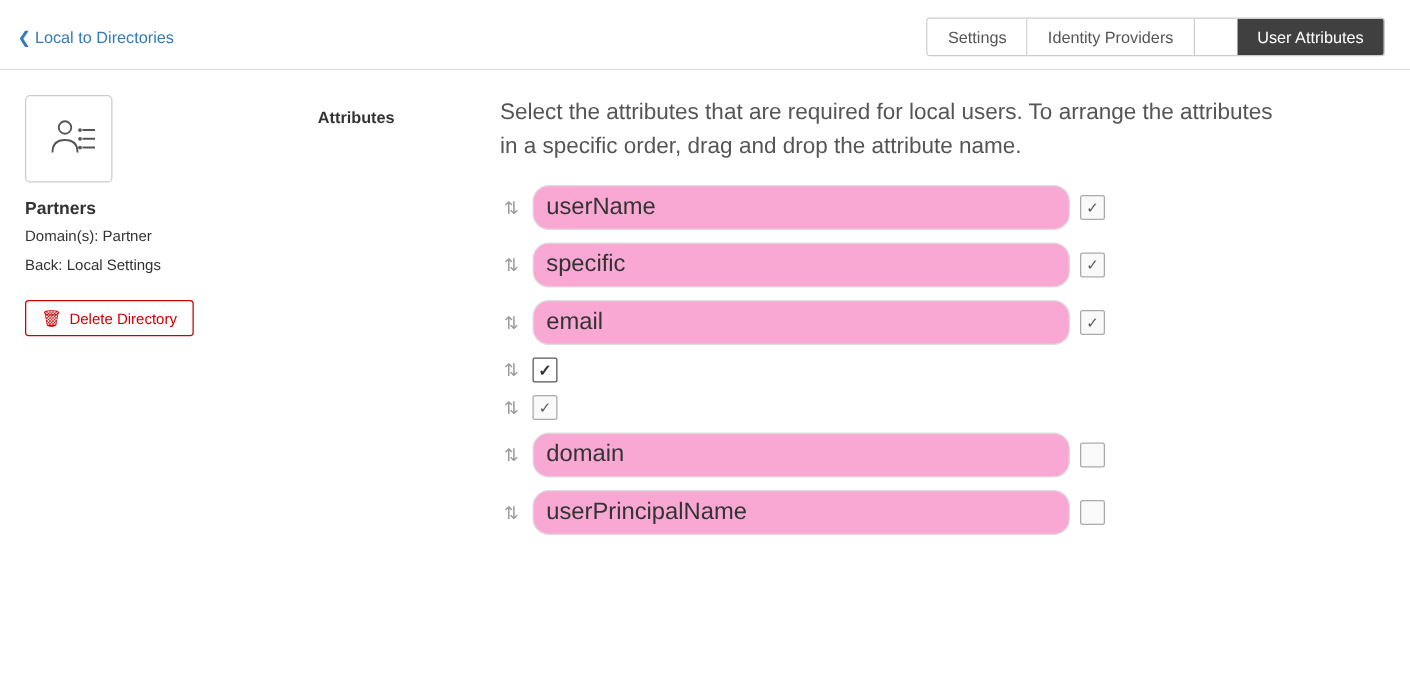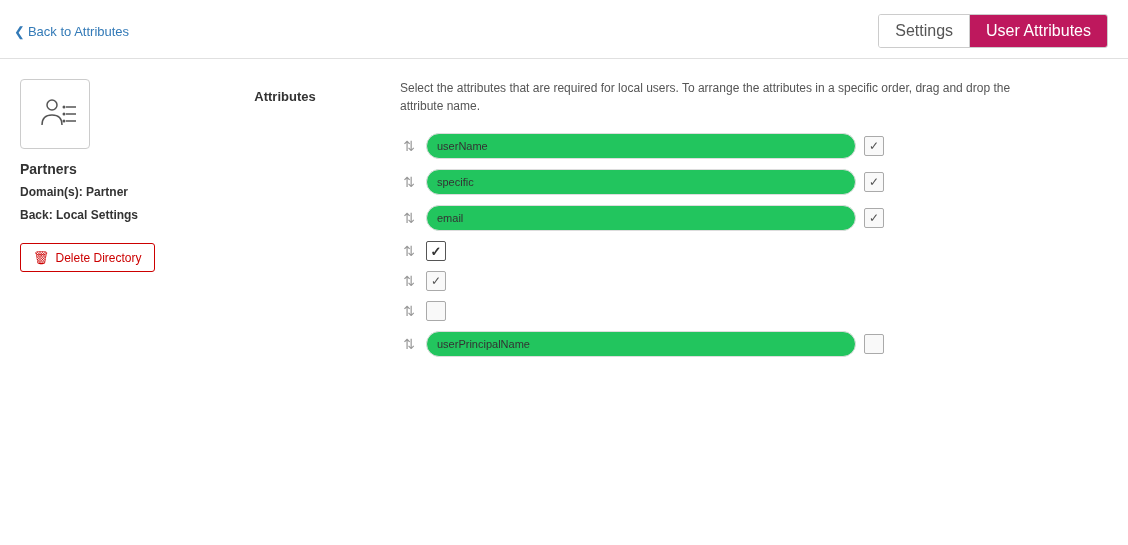--- a/index.html
+++ b/index.html
@@ -28,32 +28,33 @@
 
     
     .tab-group {
       display: flex;
       border: 1px solid #ccc;
       border-radius: 3px;
       overflow: hidden;
     }
     .tab-btn {
       padding: 7px 16px;
-      font-size: 16px;
+      font-size: 13px;
       background: #fff;
       border: none;
       border-right: 1px solid #ccc;
       cursor: pointer;
       color: #555;
       white-space: nowrap;
     }
     .tab-btn:last-child { border-right: none; }
     .tab-btn.active {
-      background: #be185d;
+      background: #404040;
       color: #fff;
+      margin-left: 34px;
     }
 
     
     .main {
       display: flex;
       padding: 20px 0 0 0;
     }
 
     
     .sidebar {
@@ -75,21 +76,21 @@
       font-size: 14px;
       font-weight: bold;
       margin-bottom: 6px;
     }
     .dir-meta {
       font-size: 12px;
       color: #333;
       margin-bottom: 4px;
       line-height: 1.6;
     }
-    .dir-meta span { font-weight: bold; }
+    .dir-meta span { font-weight: normal; }
     .delete-btn {
       display: flex;
       align-items: center;
       gap: 6px;
       margin-top: 18px;
       padding: 6px 12px;
       border: 1px solid #c00;
       color: #c00;
       background: #fff;
       border-radius: 3px;
@@ -113,21 +114,21 @@
       color: #333;
       padding-top: 2px;
     }
 
     
     .content-col {
       flex: 1;
       padding-right: 40px;
     }
     .description {
-      font-size: 12px;
+      font-size: 18px;
       color: #555;
       line-height: 1.5;
       margin-bottom: 18px;
       max-width: 620px;
     }
 
     
     .attr-row {
       display: flex;
       align-items: center;
@@ -139,24 +140,24 @@
       font-size: 14px;
       cursor: grab;
       width: 18px;
       text-align: center;
       flex-shrink: 0;
     }
     .attr-field {
       flex: 1;
       max-width: 430px;
       padding: 6px 10px;
-      background: #22c55e;
+      background: #f9a8d4;
       border: 1px solid #ddd;
       border-radius: 13px;
-      font-size: 11px;
+      font-size: 19px;
       color: #333;
     }
     
     .checkbox-wrapper {
       width: 20px;
       height: 20px;
       border: 1px solid #aaa;
       border-radius: 2px;
       display: flex;
       align-items: center;
@@ -179,24 +180,25 @@
       color: #333;
       font-weight: bold;
     }
   </style>
 </head>
 <body>
 
 <div class="header">
   <a class="back-link" href="#">
     <span class="chevron-left">❮</span>
-    <span>Back to Attributes</span>
+    <span>Local to Directories</span>
   </a>
   <div class="tab-group">
     <button class="tab-btn">Settings</button>
+    <button class="tab-btn">Identity Providers</button>
     <button class="tab-btn active">User Attributes</button>
   </div>
 </div>
 
 <div class="main">
 
   <div class="sidebar">
     <div class="directory-icon">
       <svg width="46" height="46" viewBox="0 0 46 46" fill="none" xmlns="http://www.w3.org/2000/svg">
 
@@ -267,20 +269,21 @@
 
     <div class="attr-row">
       <span class="drag-handle">⇅</span>
       <div class="checkbox-wrapper checked">
         <span class="checkmark">✓</span>
       </div>
     </div>
 
     <div class="attr-row">
       <span class="drag-handle">⇅</span>
+      <div class="attr-field">domain</div>
       <div class="checkbox-wrapper">
         <span></span>
       </div>
     </div>
 
     <div class="attr-row">
       <span class="drag-handle">⇅</span>
       <div class="attr-field">userPrincipalName</div>
       <div class="checkbox-wrapper">
         <span></span>

